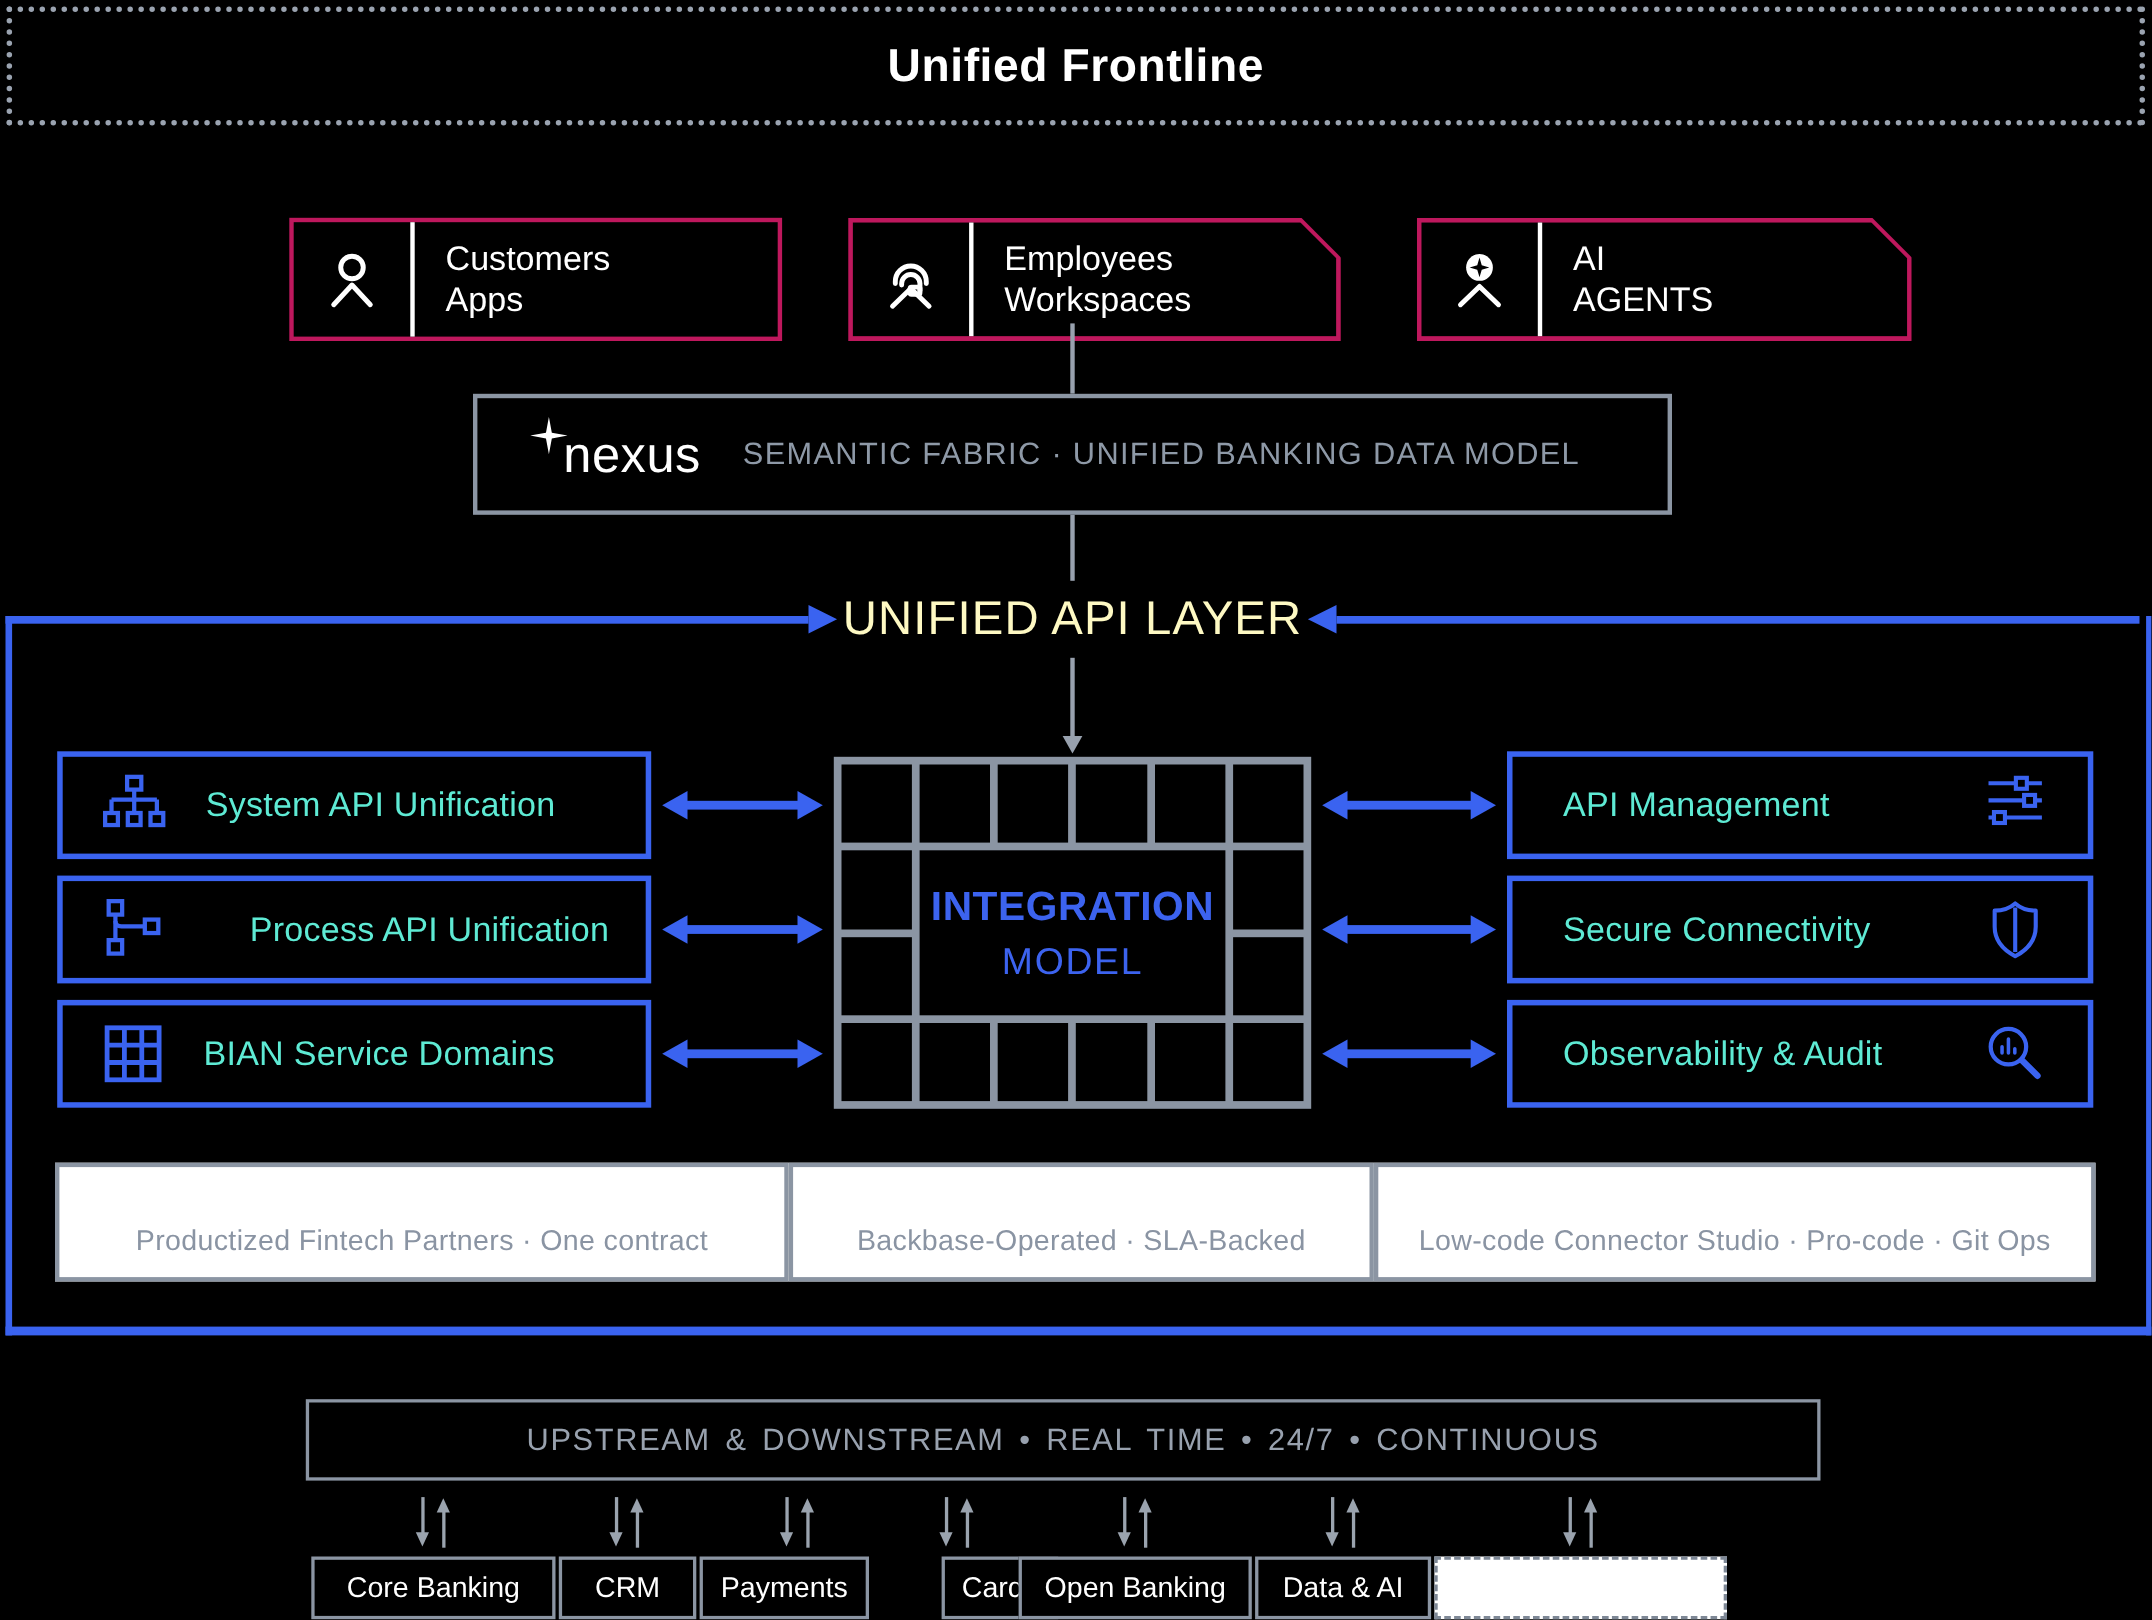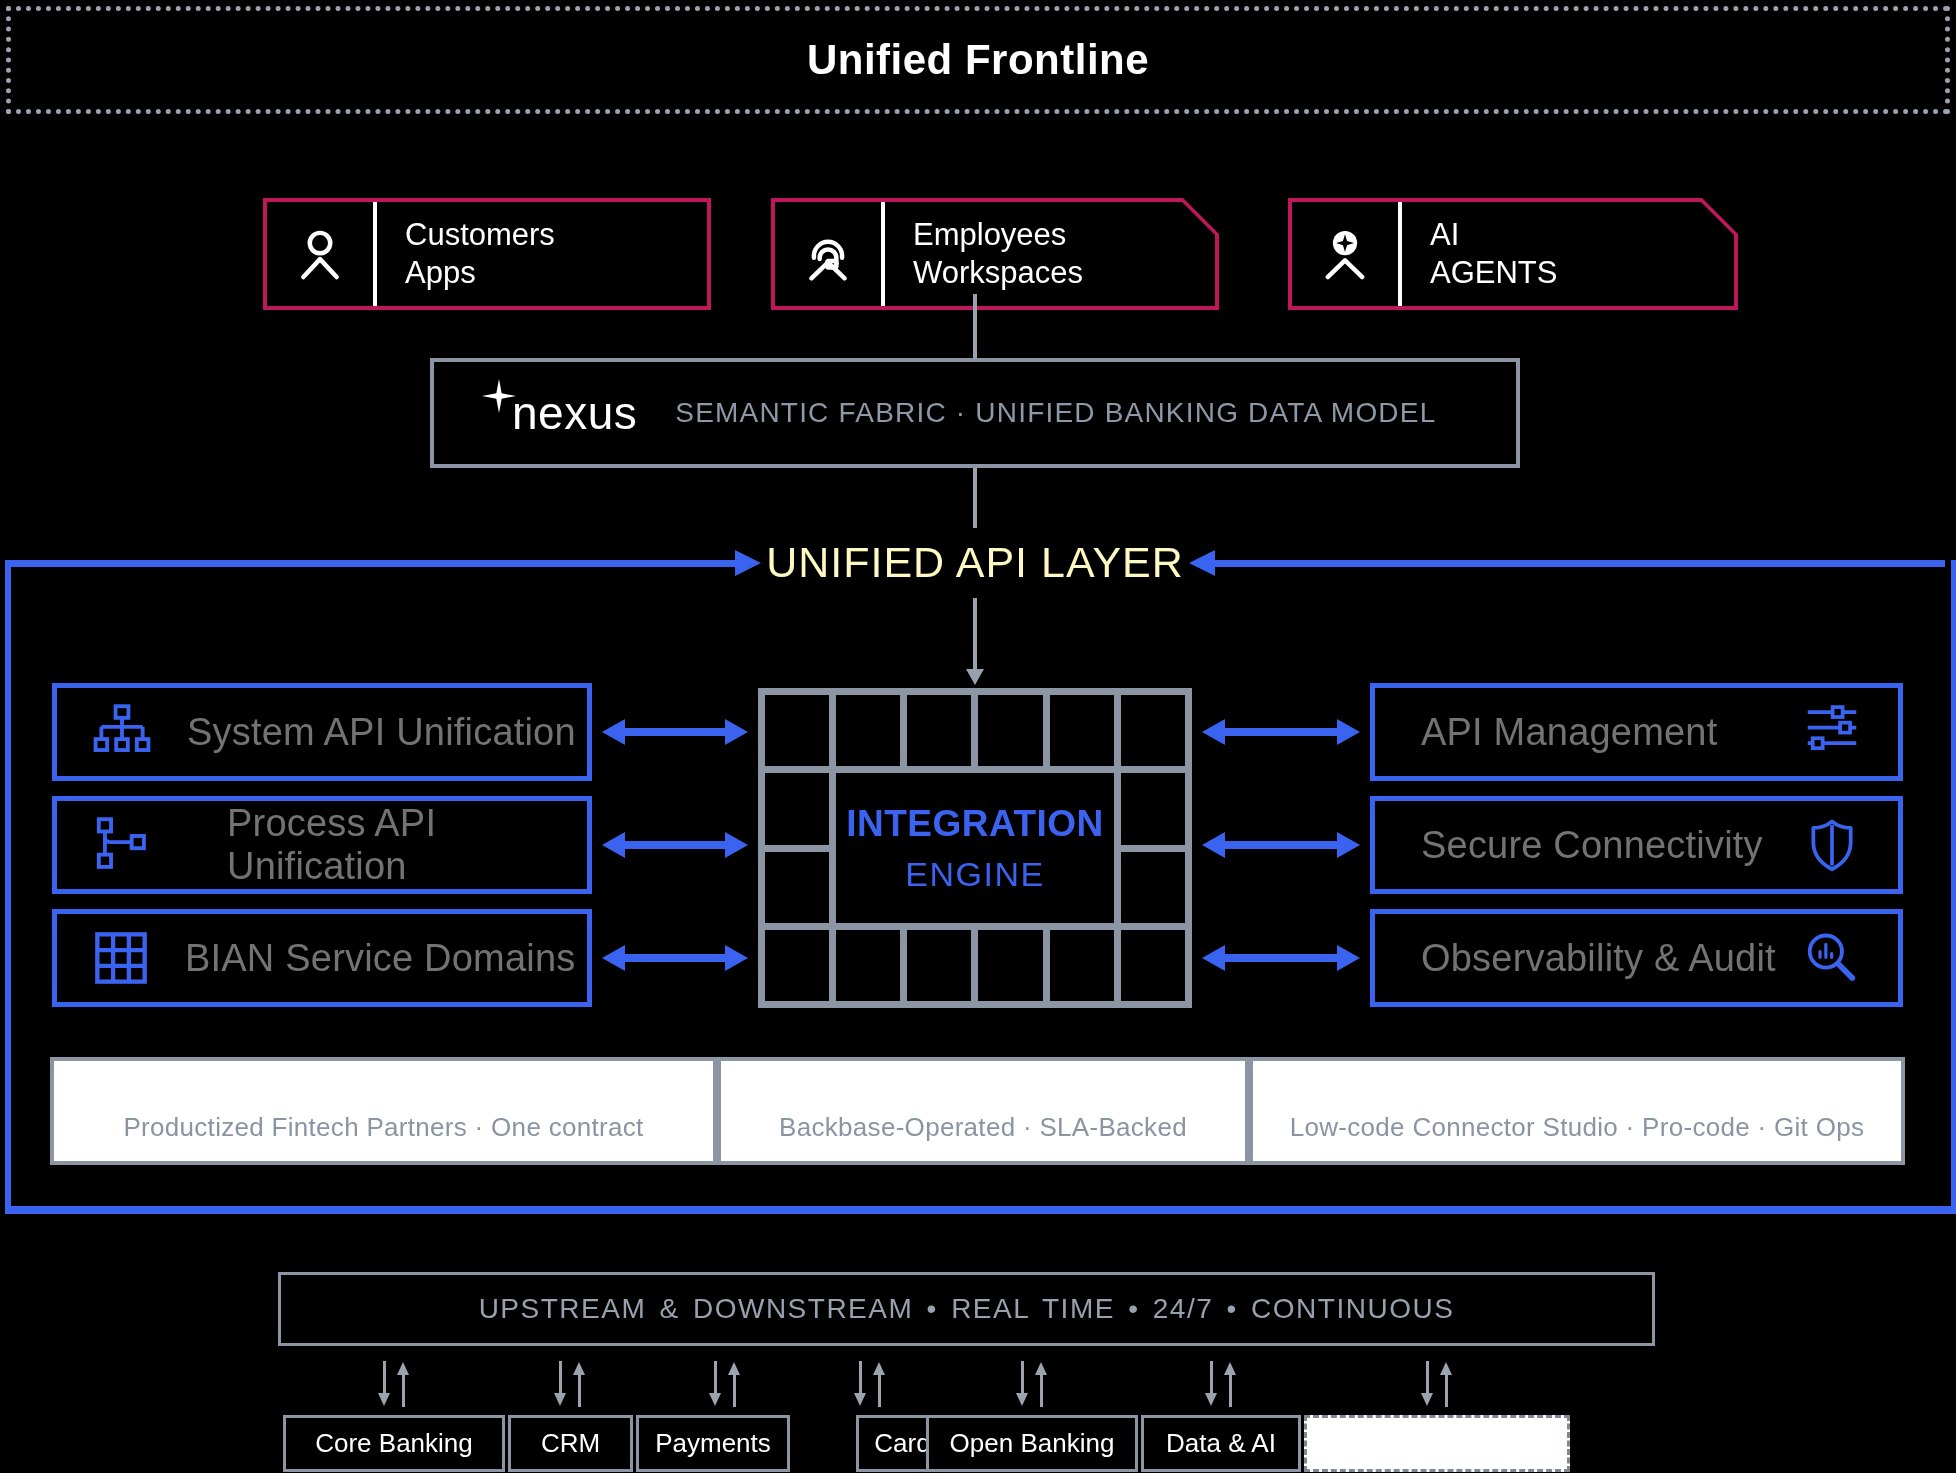--- a/index.html
+++ b/index.html
@@ -65,21 +65,21 @@
     border-top:13px solid transparent;border-bottom:13px solid transparent;
     border-right:26px solid #3A63F0;
   }
   
   .cap{
     position:absolute;height:98px;background:#000;border:5px solid #3A63F0;
     box-sizing:border-box;display:flex;align-items:center;
   }
   .cap-left{left:52px;width:540px;}
   .cap-right{left:1370px;width:533px;}
-  .cap-label{font-size:38px;color:#737373;letter-spacing:.2px;}
+  .cap-label{font-size:31px;color:#5eead4;letter-spacing:.2px;}
   .cap-left .cap-icon{margin-left:36px;margin-right:36px;display:flex;}
   .cap-right .cap-label{margin-left:46px;flex:1;}
   .cap-right .cap-icon{margin-right:38px;display:flex;}
   
   .engine-grid{
     position:absolute;left:758px;top:688px;width:434px;height:320px;
     background:#8B95A3;padding:7px;box-sizing:border-box;
     display:grid;grid-template-columns:repeat(6,1fr);grid-template-rows:repeat(4,1fr);
     gap:7px;grid-auto-flow:row dense;
   }
@@ -250,21 +250,21 @@
         <rect x="7" y="7" width="76" height="76"></rect>
         <path d="M7,32.3 H83 M7,57.7 H83 M32.3,7 V83 M57.7,7 V83"></path>
       </svg>
     </span>
     <span class="cap-label">BIAN Service Domains</span>
   </div>
 
   <div class="engine-grid">
     <div class="engine-core">
       <span class="l1">INTEGRATION</span>
-      <span class="l2">ENGINE</span>
+      <span class="l2">MODEL</span>
     </div>
     <div class="cell"></div>
     <div class="cell"></div>
     <div class="cell"></div>
     <div class="cell"></div>
     <div class="cell"></div>
     <div class="cell"></div>
     <div class="cell"></div>
     <div class="cell"></div>
     <div class="cell"></div>

